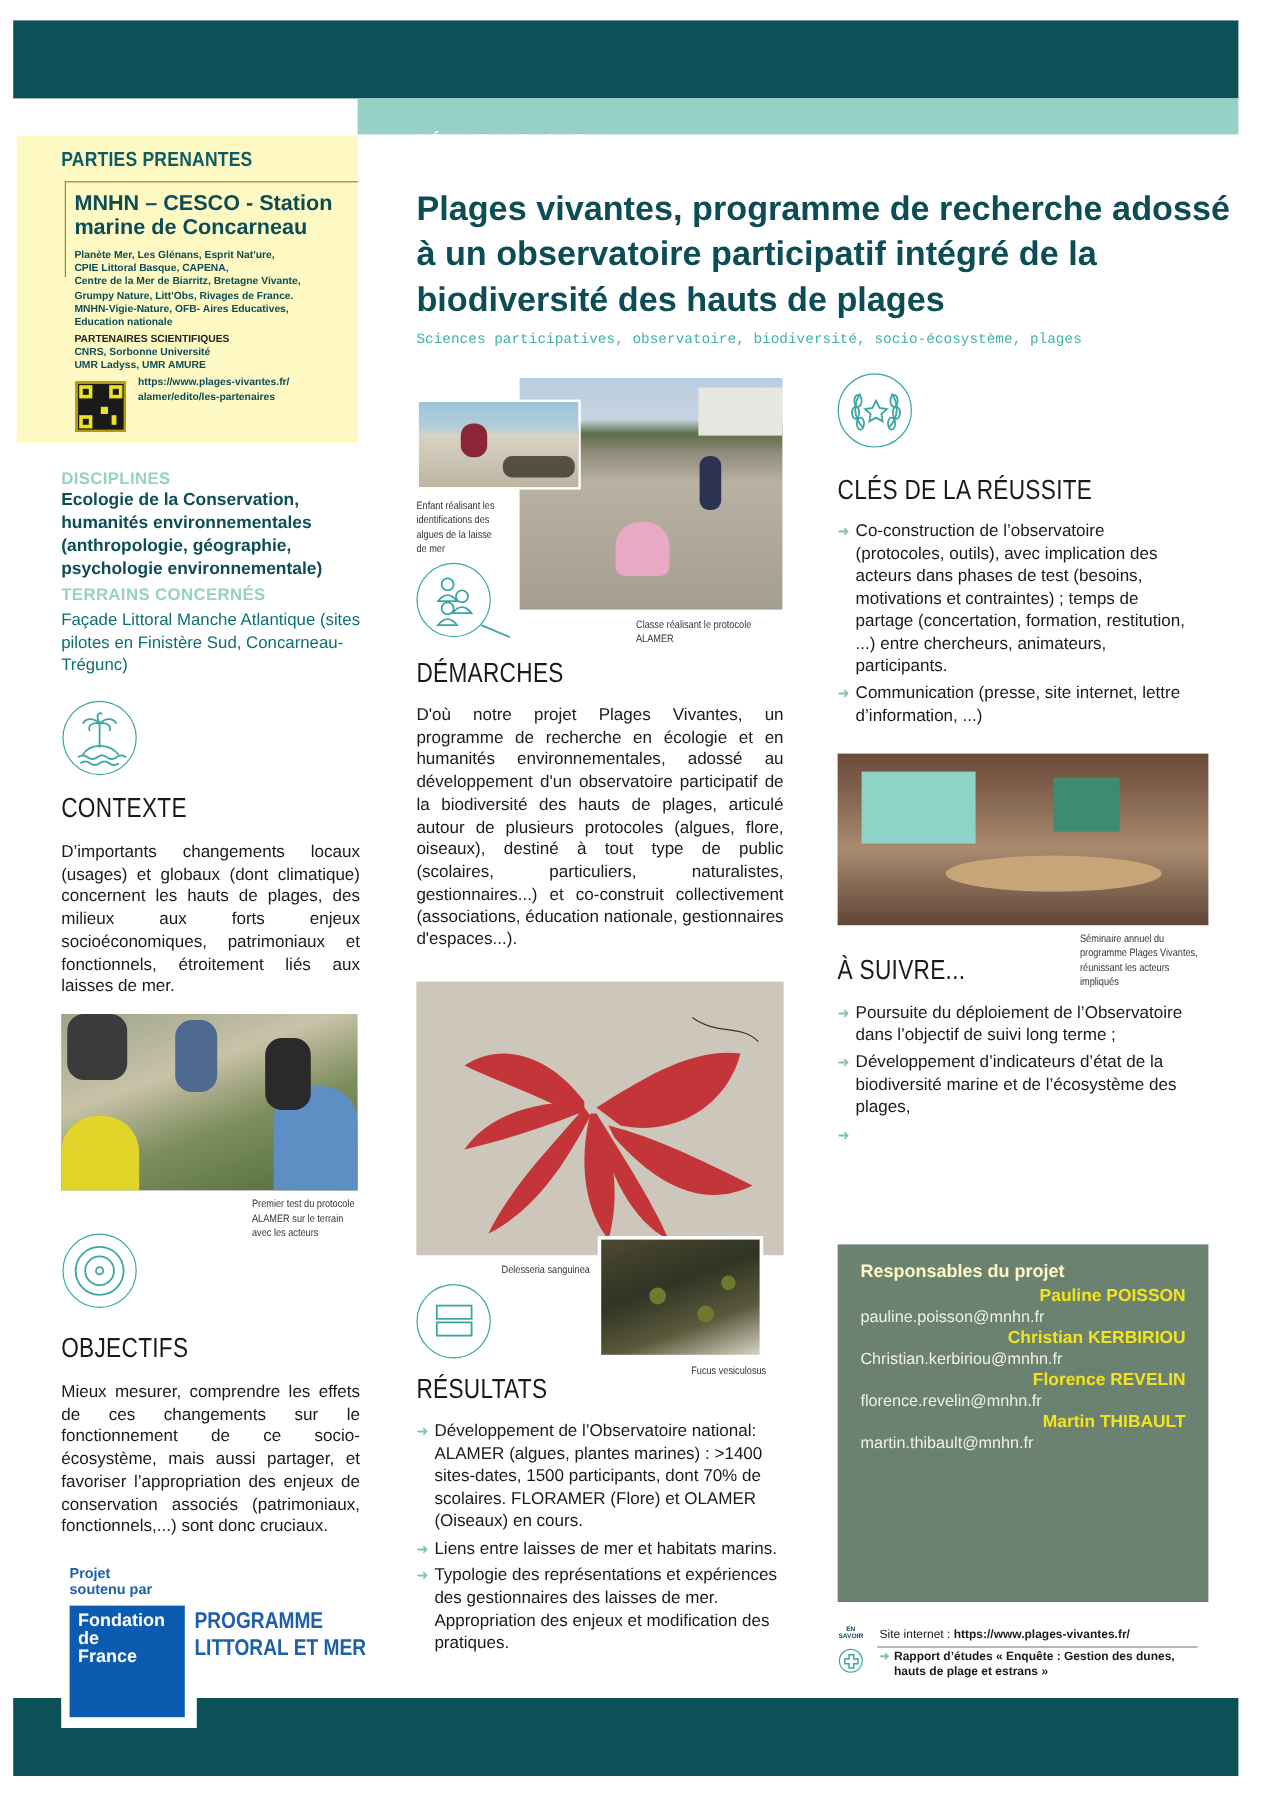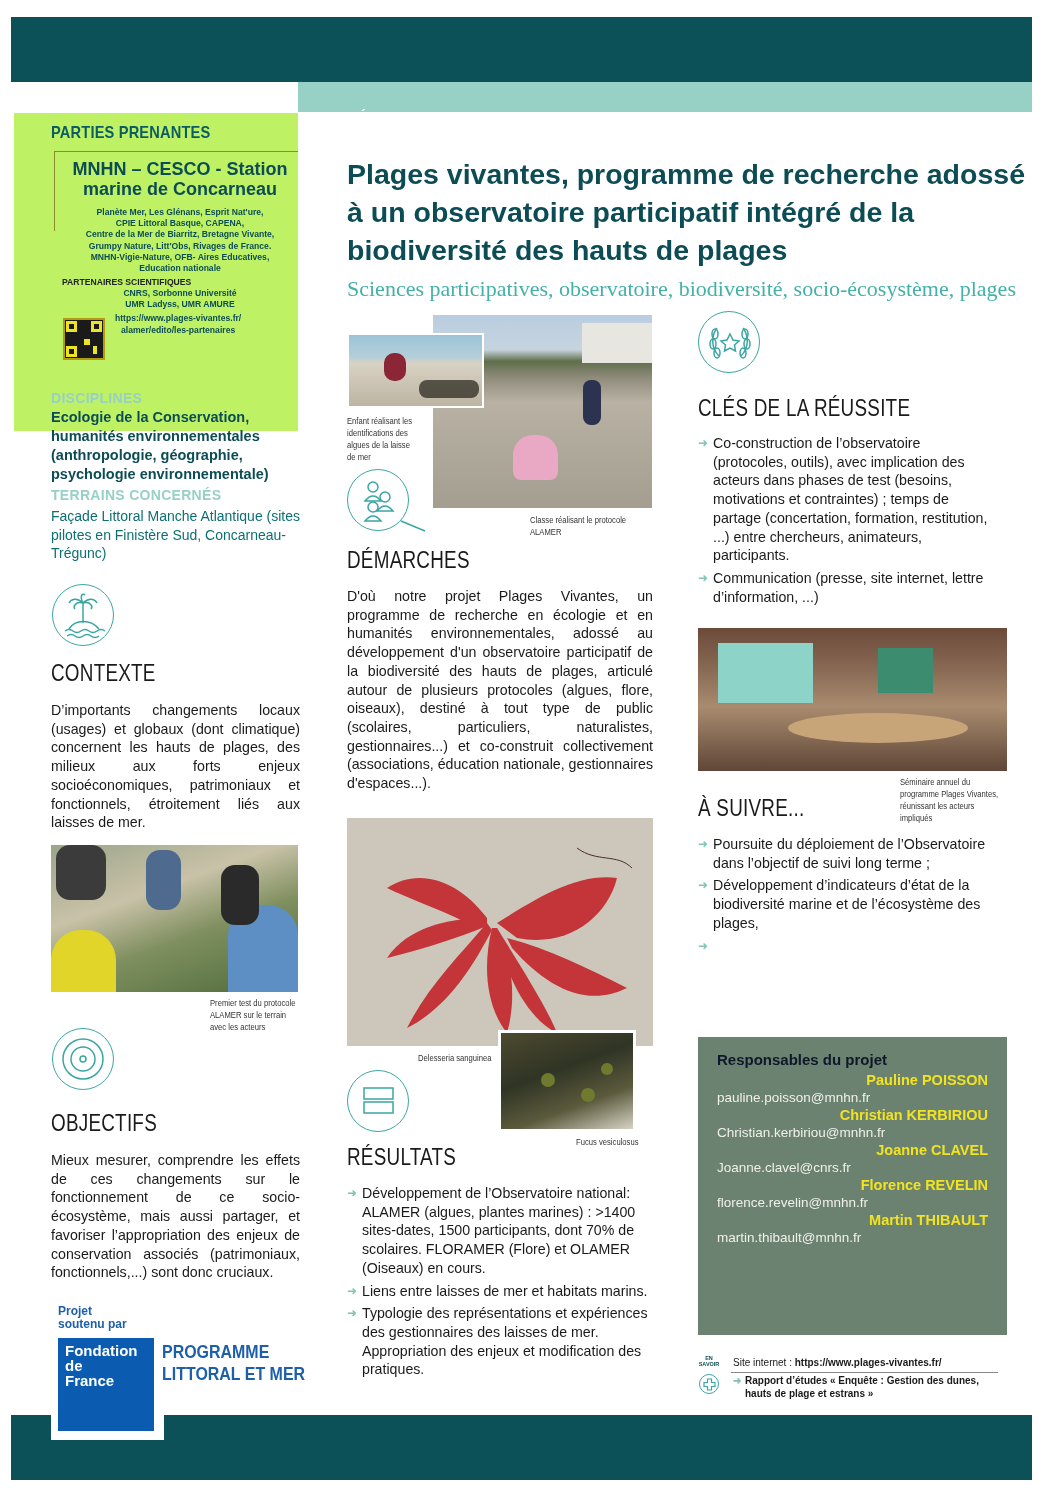--- a/index.html
+++ b/index.html
@@ -5,21 +5,21 @@
   * { box-sizing: border-box; margin: 0; padding: 0; }
   body { width: 1058px; height: 1497px; background: #ffffff; position: relative; overflow: hidden; font-family: "DejaVu Sans", sans-serif; color: #1a1a1a; }
   .abs { position: absolute; }
 
   .top-band { left: 11px; top: 17px; width: 1021px; height: 65px; background: #0c5058; }
   .bottom-band { left: 11px; top: 1415px; width: 1021px; height: 65px; background: #0c5058; }
   .start-band { left: 298px; top: 82px; width: 734px; height: 30px; background: #97d1c5; }
   .start-band span { position: absolute; left: 50px; top: 7px; font-family: Liberation Sans, sans-serif; font-weight: bold; font-size: 14px; color: #ffffff; letter-spacing: 0.2px; margin-top: 20px; }
 
   
-  .stake { left: 14px; top: 113px; width: 284px; height: 318px; background: #bef264; text-align: center; }
+  .stake { left: 14px; top: 113px; width: 284px; height: 256px; background: #fef9c3; }
   .stake .h { position: absolute; left: 37px; top: 10px; font-family: "Liberation Sans", sans-serif; font-weight: bold; font-size: 17px; color: #0c5d63; transform: scaleX(0.86); transform-origin: left; letter-spacing: 0.2px; }
   .stake .rule { position: absolute; left: 40px; top: 38px; width: 244px; border-top: 1px solid #8c8a2a; }
   .stake .vrule { position: absolute; left: 40px; top: 38px; height: 80px; border-left: 1px solid #8c8a2a; }
   .stake .main { position: absolute; left: 48px; top: 46px; font-family: "Liberation Sans", sans-serif; font-weight: bold; font-size: 18px; line-height: 20px; color: #0c4d55; width: 236px; }
   .stake .partners { position: absolute; left: 48px; top: 94px; font-family: "Liberation Sans", sans-serif; font-weight: bold; font-size: 8.6px; line-height: 11.2px; color: #0c4d55; width: 236px; }
   .stake .sci-h { position: absolute; left: 48px; top: 164px; font-family: "Liberation Sans", sans-serif; font-weight: bold; font-size: 8.6px; color: #222; }
   .stake .sci { position: absolute; left: 48px; top: 175px; font-family: "Liberation Sans", sans-serif; font-weight: bold; font-size: 8.6px; line-height: 11px; color: #0c4d55; width: 236px; }
   .stake .qr { position: absolute; left: 49px; top: 205px; width: 42px; height: 42px; background: #1a1a1a; border: 2px solid #b59a10; }
   .stake .qr i { position: absolute; width: 11px; height: 11px; border: 3px solid #ece423; background: #1a1a1a; }
   .stake .url { position: absolute; left: 101px; top: 200px; font-family: "Liberation Sans", sans-serif; font-weight: bold; font-size: 8.6px; line-height: 11.5px; color: #0c4d55; }
@@ -37,25 +37,25 @@
   .caption { font-family: "Liberation Sans", sans-serif; font-size: 9px; line-height: 12px; color: #333; transform: scaleX(0.85); transform-origin: left; }
 
   .photo { overflow: hidden; }
 
   .bullets { list-style: none; }
   .bullets li { position: relative; padding-left: 15px; font-family: "Liberation Sans", sans-serif; font-size: 14.2px; line-height: 18.7px; color: #1a1a1a; margin-bottom: 4px; }
   .bullets li .arrow { position: absolute; left: 0; top: 0; color: #7fc4b6; font-size: 12px; }
 
   
   .title { left: 347px; top: 155px; width: 680px; font-family: "Liberation Sans", sans-serif; font-weight: bold; font-size: 28.5px; line-height: 38px; color: #0c4d55; }
-  .keywords { left: 347px; top: 276px; font-family: Liberation Serif, serif; font-size: 22px; color: #44b1a8; }
+  .keywords { left: 347px; top: 276px; font-family: Liberation Mono, monospace; font-size: 12px; color: #44b1a8; }
 
   
   .resp { left: 698px; top: 1037px; width: 309px; height: 298px; background: #6b8270; padding: 14px 19px; }
-  .resp .h { font-family: "Liberation Sans", sans-serif; font-weight: bold; font-size: 15px; color: #0f172a; margin-bottom: 4px; }
+  .resp .h { font-family: "Liberation Sans", sans-serif; font-weight: bold; font-size: 15px; color: #fef9c3; margin-bottom: 4px; }
   .resp .name { font-family: "Liberation Sans", sans-serif; font-weight: bold; font-size: 14.5px; line-height: 17px; color: #f1e322; text-align: right; }
   .resp .mail { font-family: "Liberation Sans", sans-serif; font-size: 13.5px; line-height: 17px; color: #f0f0ea; margin-bottom: 1px; }
 
   .more-h { left: 698px; top: 1355px; width: 22px; font-family: "Liberation Sans", sans-serif; font-weight: bold; font-size: 5.5px; line-height: 6px; text-align: center; color: #0c4d55; }
   .site { left: 733px; top: 1357px; font-family: "Liberation Sans", sans-serif; font-size: 10px; color: #1a1a1a; }
   .site b { font-weight: bold; }
   .site-rule { left: 731px; top: 1372px; width: 267px; border-top: 1px solid #888; }
   .report { left: 733px; top: 1375px; font-family: "Liberation Sans", sans-serif; font-weight: bold; font-size: 10px; line-height: 12.5px; color: #1a1a1a; padding-left: 12px; }
   .report .arrow { position: absolute; left: 0; top: 0; color: #7fc4b6; }
 
@@ -259,24 +259,20 @@
   <div class="h">Responsables du projet</div>
   <div>
       <div class="name">Pauline POISSON</div>
       <div class="mail">pauline.poisson@mnhn.fr</div>
     </div>
   <div>
       <div class="name">Christian KERBIRIOU</div>
       <div class="mail">Christian.kerbiriou@mnhn.fr</div>
     </div>
   <div>
-      <div class="name">Joanne CLAVEL</div>
-      <div class="mail">Joanne.clavel@cnrs.fr</div>
-    </div>
-  <div>
       <div class="name">Florence REVELIN</div>
       <div class="mail">florence.revelin@mnhn.fr</div>
     </div>
   <div>
       <div class="name">Martin THIBAULT</div>
       <div class="mail">martin.thibault@mnhn.fr</div>
     </div>
 </div>
 
 <div class="abs more-h">

